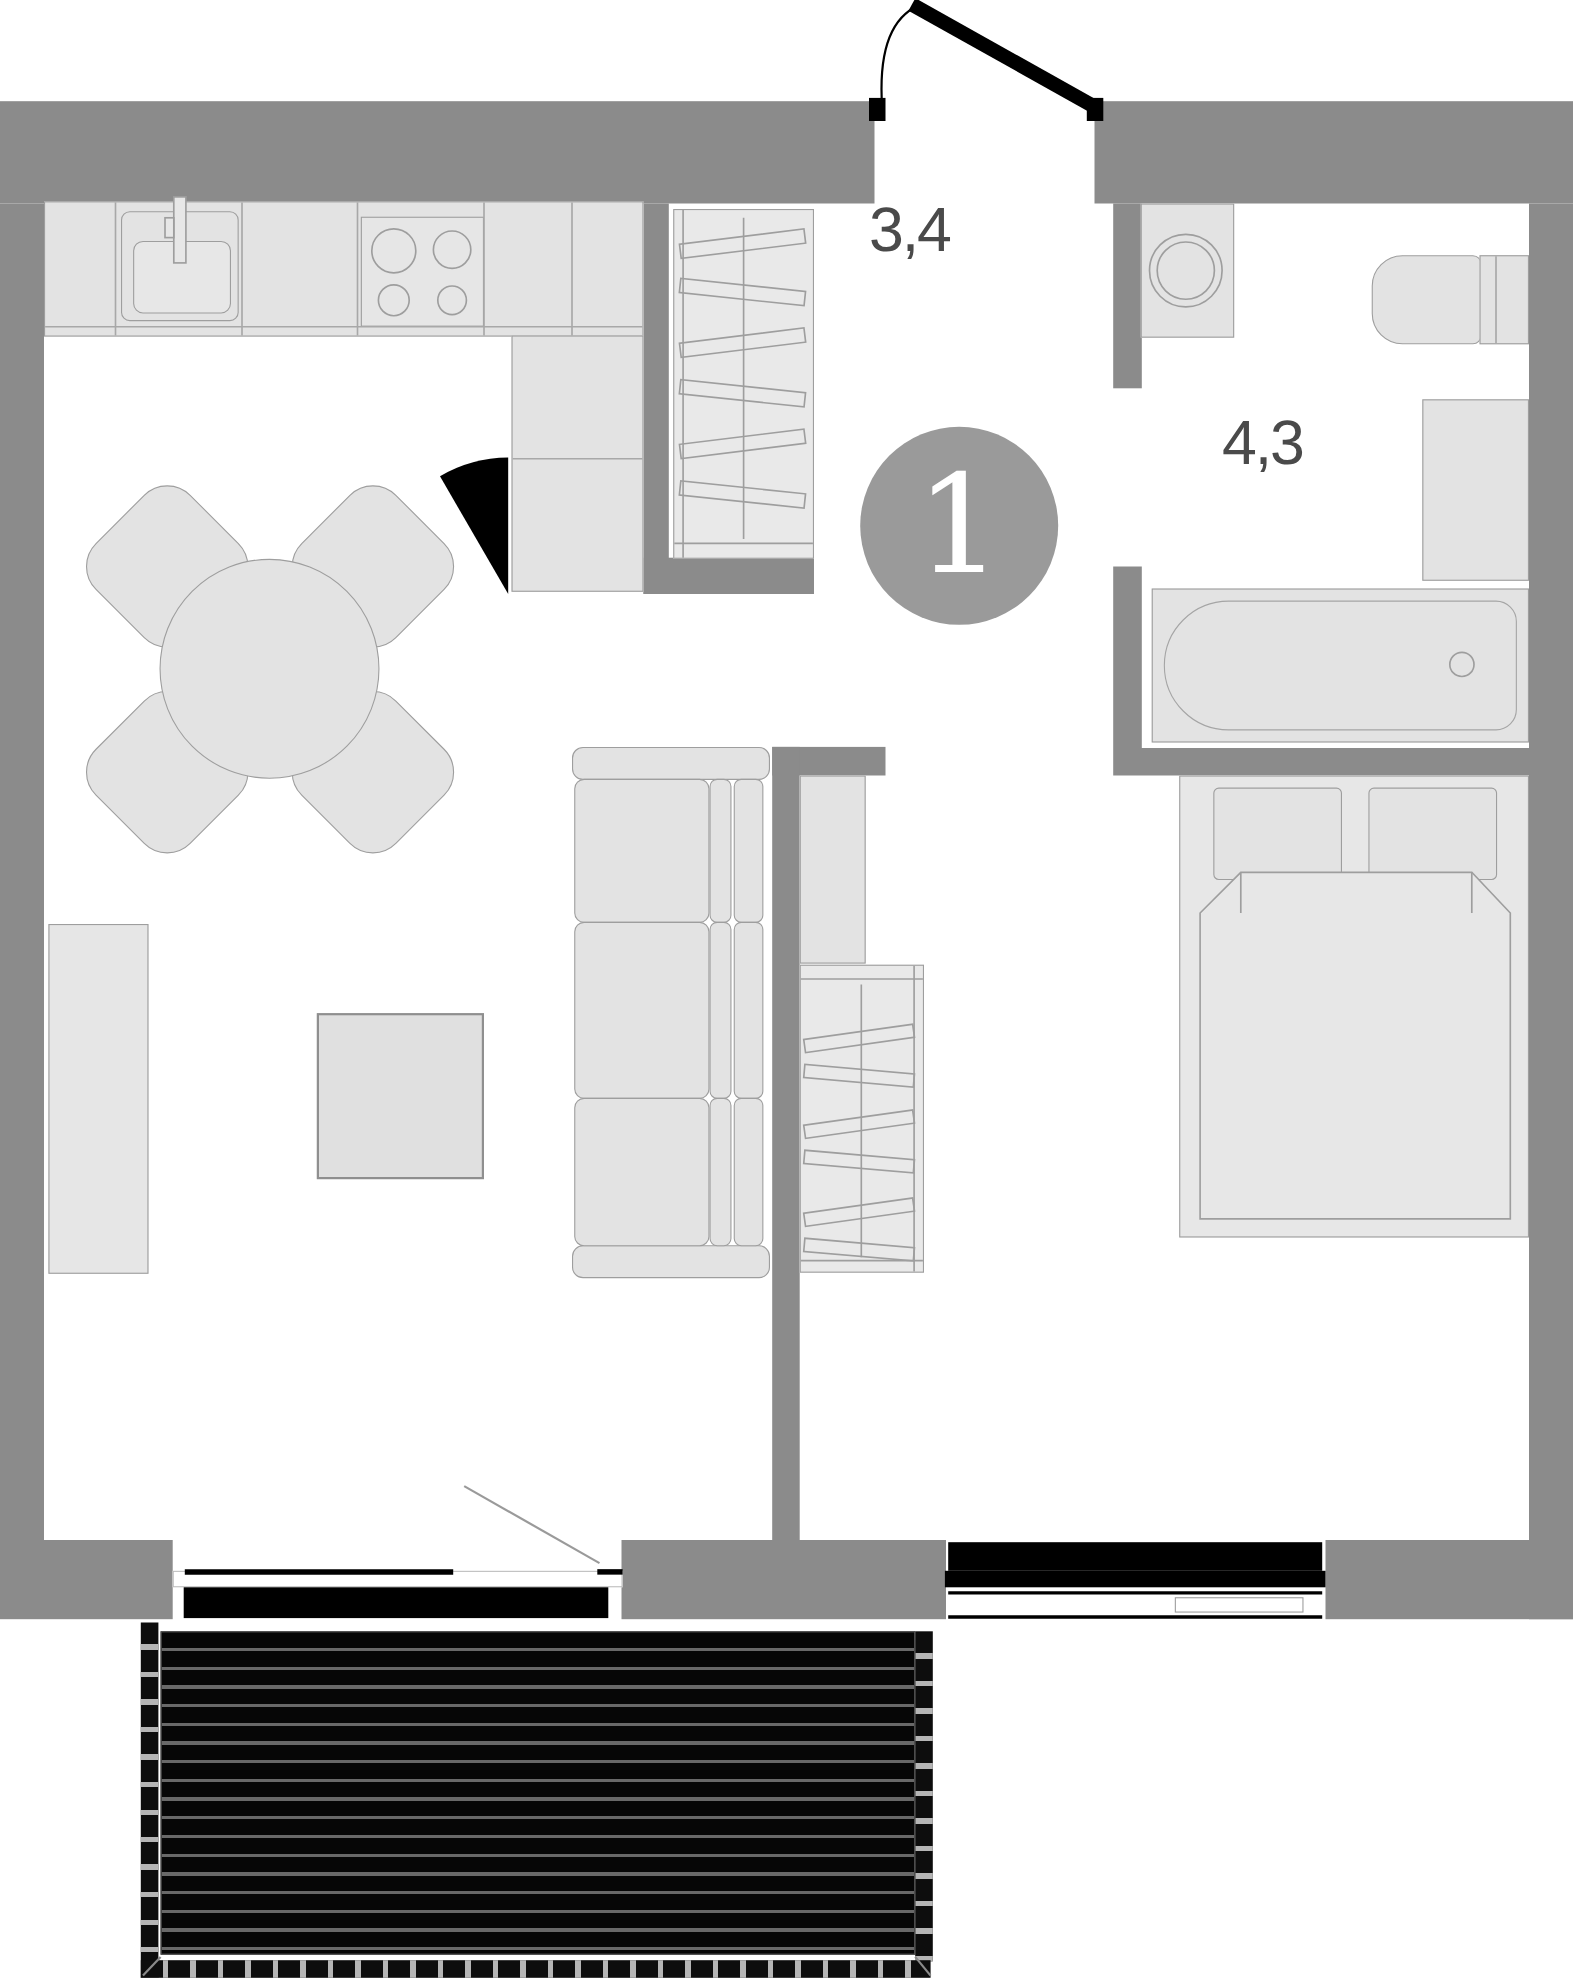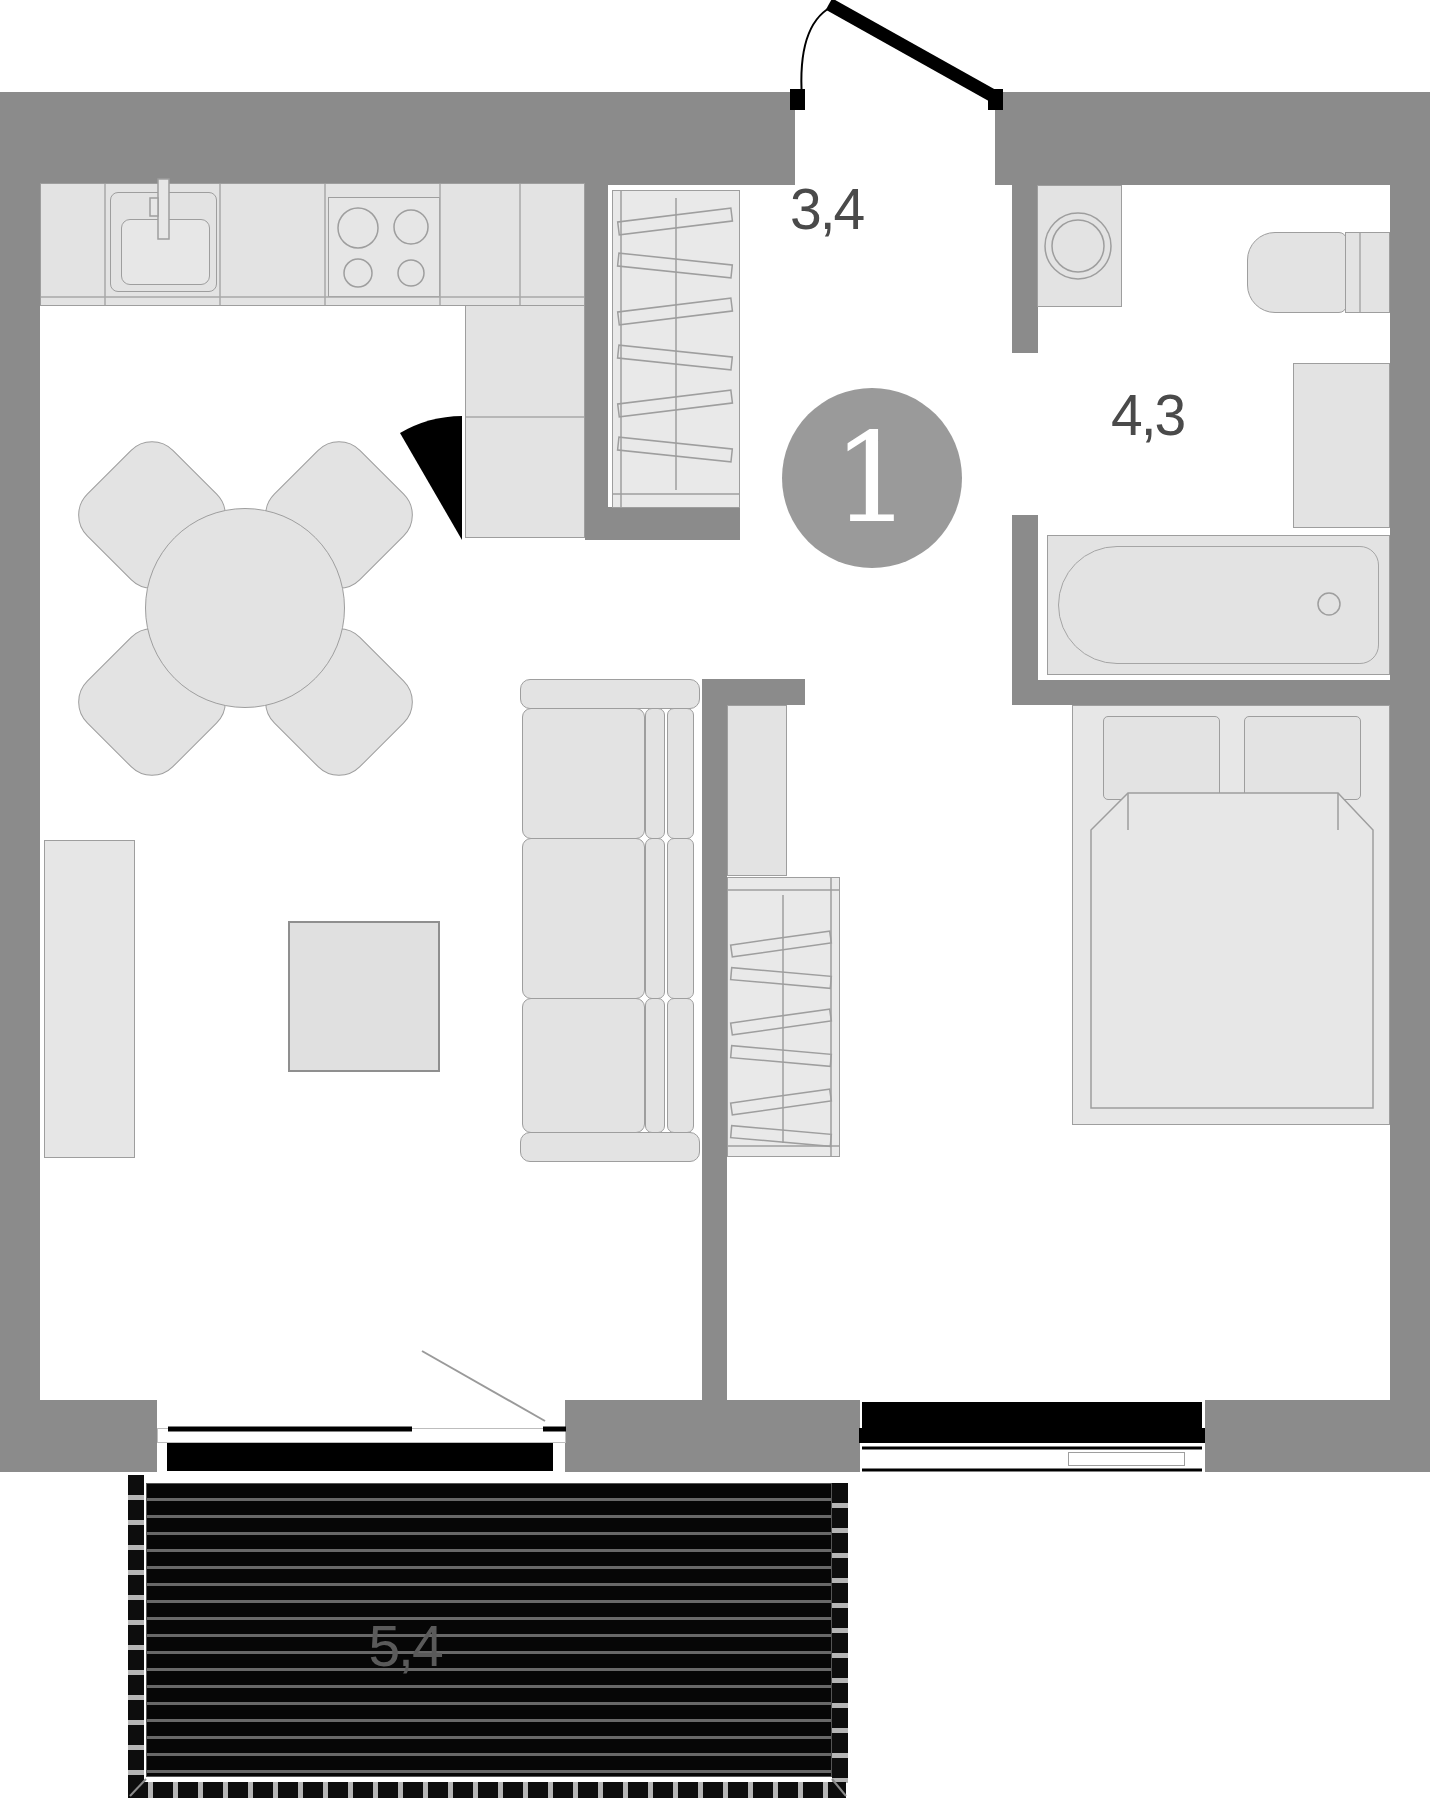--- a/index.html
+++ b/index.html
@@ -187,16 +187,15 @@
       <line x1="832" y1="1779" x2="846" y2="1796"></line>
     </g>
   </svg>
 
   <div class="badge">
     <span>1</span>
   </div>
 
 
   <div class="label" style="left:790px;top:176px;width:155px;">3,4</div>
-  <div class="label" style="left:1111px;top:382px;width:160px;">4,3</div>
-  <div class="balcony-label">5,4</div>
+  <div class="label" style="left:1111px;top:370px;width:160px;">4,3</div>
 
 </div>
 
 </body></html>

